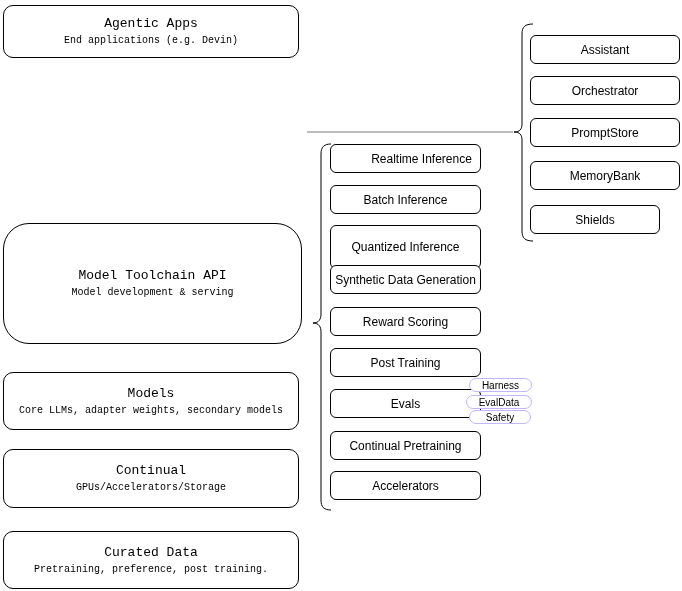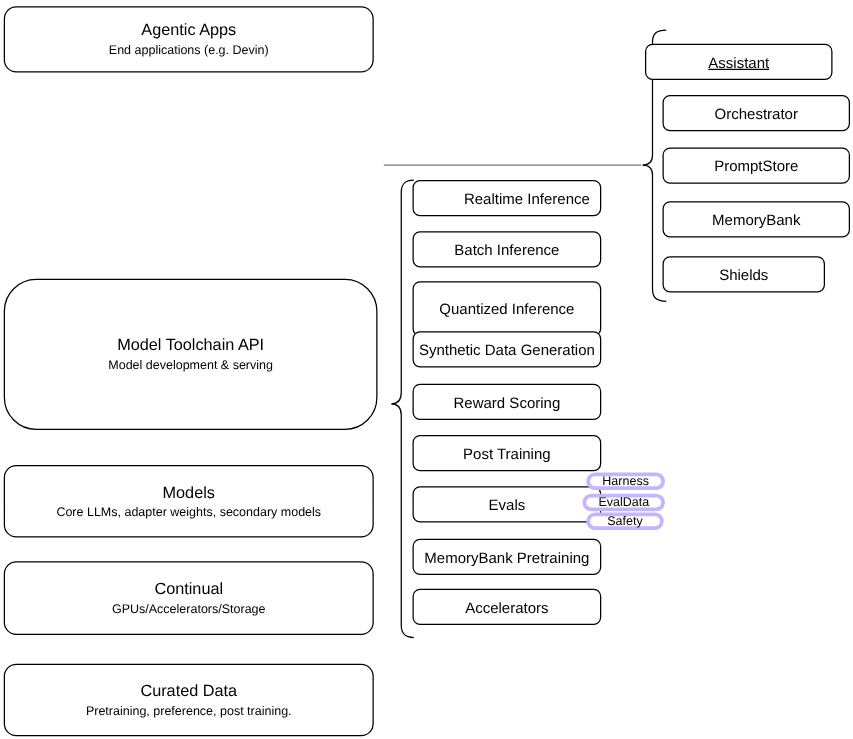--- a/index.html
+++ b/index.html
@@ -27,21 +27,21 @@
     box-sizing: border-box;
     background: #ffffff;
     border: 1px solid #000000;
     display: flex;
     flex-direction: column;
     align-items: center;
     justify-content: center;
     text-align: center;
     color: #000000;
   }
-  .big-node { border-radius: 10px; }
+  .big-node { border-radius: 10px; font-family: Liberation Mono, monospace; }
   .big-node.api-node { border-radius: 26px; }
   .big-node .title {
     font-size: 13px;
     line-height: 15px;
     white-space: nowrap;
   }
   .big-node .subtitle {
     font-size: 10px;
     line-height: 12px;
     margin-top: 4px;
@@ -50,21 +50,21 @@
   .small-node {
     border-radius: 6px;
     font-size: 12px;
     line-height: 14px;
     white-space: nowrap;
   }
   .pill-node {
     position: absolute;
     box-sizing: border-box;
     background: #ffffff;
-    border: 3px solid #c4b5fd;
+    border: 1px solid #c4b5fd;
     border-radius: 8px;
     display: flex;
     align-items: center;
     justify-content: center;
     font-size: 10px;
     line-height: 11px;
     white-space: nowrap;
     color: #000000;
     z-index: 5;
   }
@@ -106,26 +106,26 @@
     <div class="subtitle">Pretraining, preference, post training.</div>
   </div>
 
   <div class="node small-node" style="left:330px; top:144px; width:151px; height:29px;padding-left:32px;">Realtime Inference</div>
   <div class="node small-node" style="left:330px; top:185px; width:151px; height:29px;">Batch Inference</div>
   <div class="node small-node" style="left:330px; top:225px; width:151px; height:44px;">Quantized Inference</div>
   <div class="node small-node" style="left:330px; top:265px; width:151px; height:29px;">Synthetic Data Generation</div>
   <div class="node small-node" style="left:330px; top:307px; width:151px; height:29px;">Reward Scoring</div>
   <div class="node small-node" style="left:330px; top:348px; width:151px; height:29px;">Post Training</div>
   <div class="node small-node" style="left:330px; top:389px; width:151px; height:29px;">Evals</div>
-  <div class="node small-node" style="left:330px; top:431px; width:151px; height:29px;">MemoryBank Pretraining</div>
+  <div class="node small-node" style="left:330px; top:431px; width:151px; height:29px;">Continual Pretraining</div>
   <div class="node small-node" style="left:330px; top:471px; width:151px; height:29px;">Accelerators</div>
 
   <div class="pill-node" style="left:469px; top:378px; width:63px; height:14px;">Harness</div>
   <div class="pill-node" style="left:466px; top:395px; width:66px; height:14px;">EvalData</div>
   <div class="pill-node" style="left:469px; top:410px; width:62px; height:14px;">Safety</div>
 
-  <div class="node small-node" style="left:516px; top:35px; width:150px; height:29px;text-decoration:underline;">Assistant</div>
+  <div class="node small-node" style="left:530px; top:35px; width:150px; height:29px;">Assistant</div>
   <div class="node small-node" style="left:530px; top:76px; width:150px; height:29px;">Orchestrator</div>
   <div class="node small-node" style="left:530px; top:118px; width:150px; height:29px;">PromptStore</div>
   <div class="node small-node" style="left:530px; top:161px; width:150px; height:29px;">MemoryBank</div>
   <div class="node small-node" style="left:530px; top:205px; width:130px; height:29px;">Shields</div>
 
 </div>
 
 </body></html>

